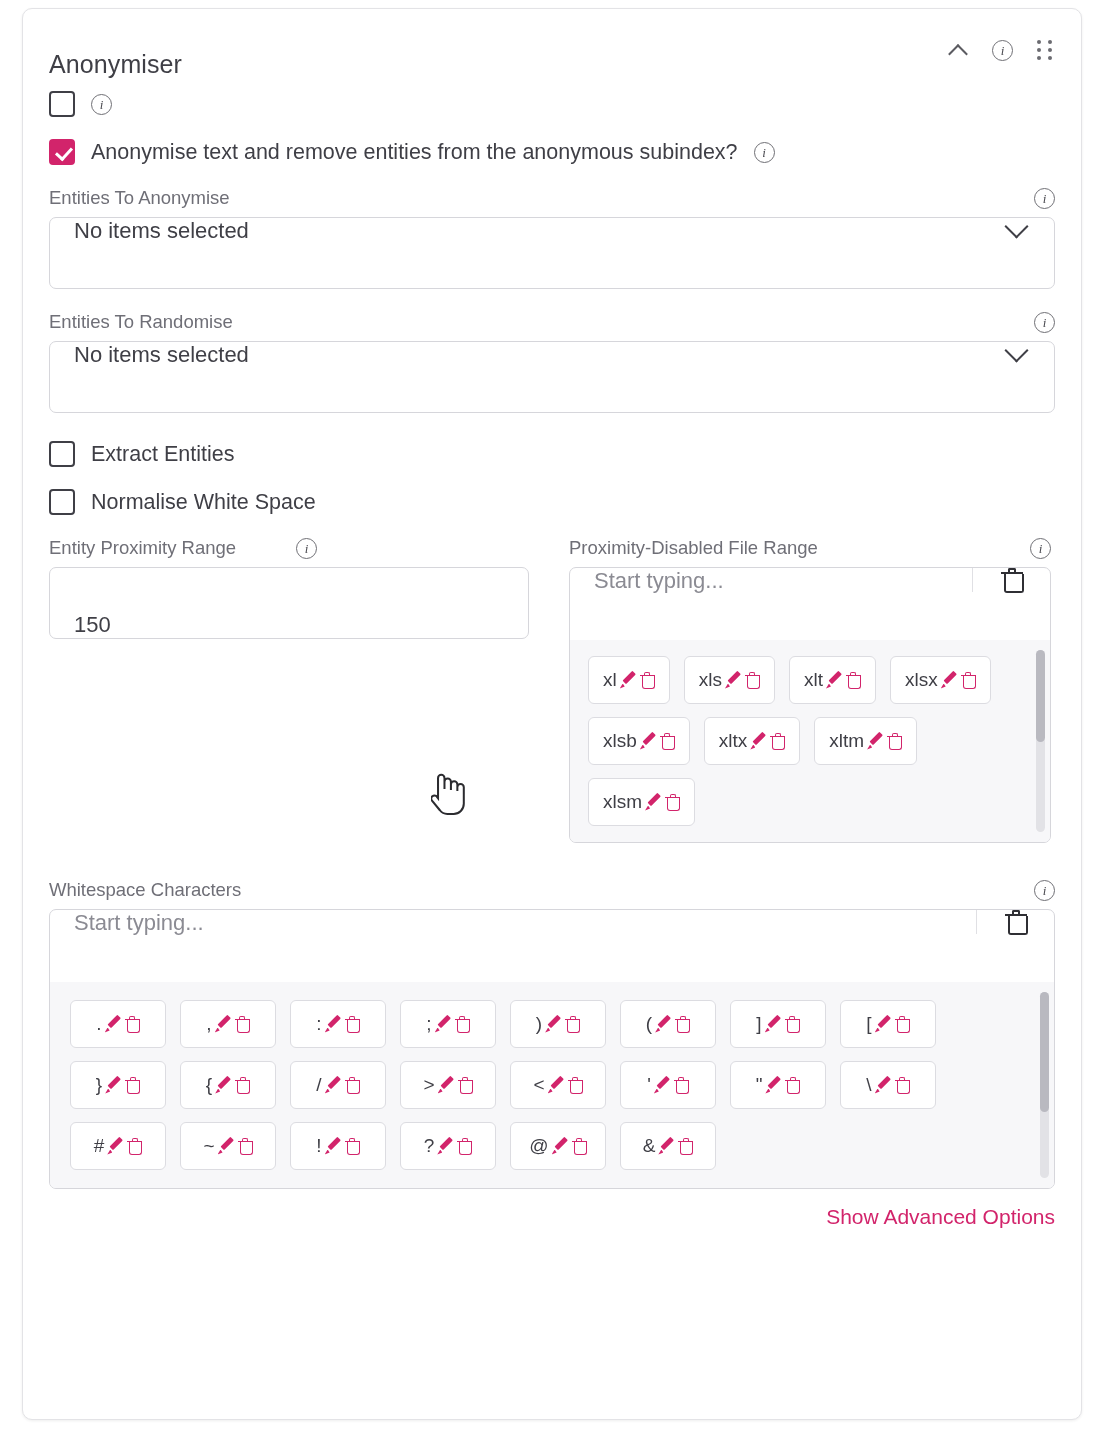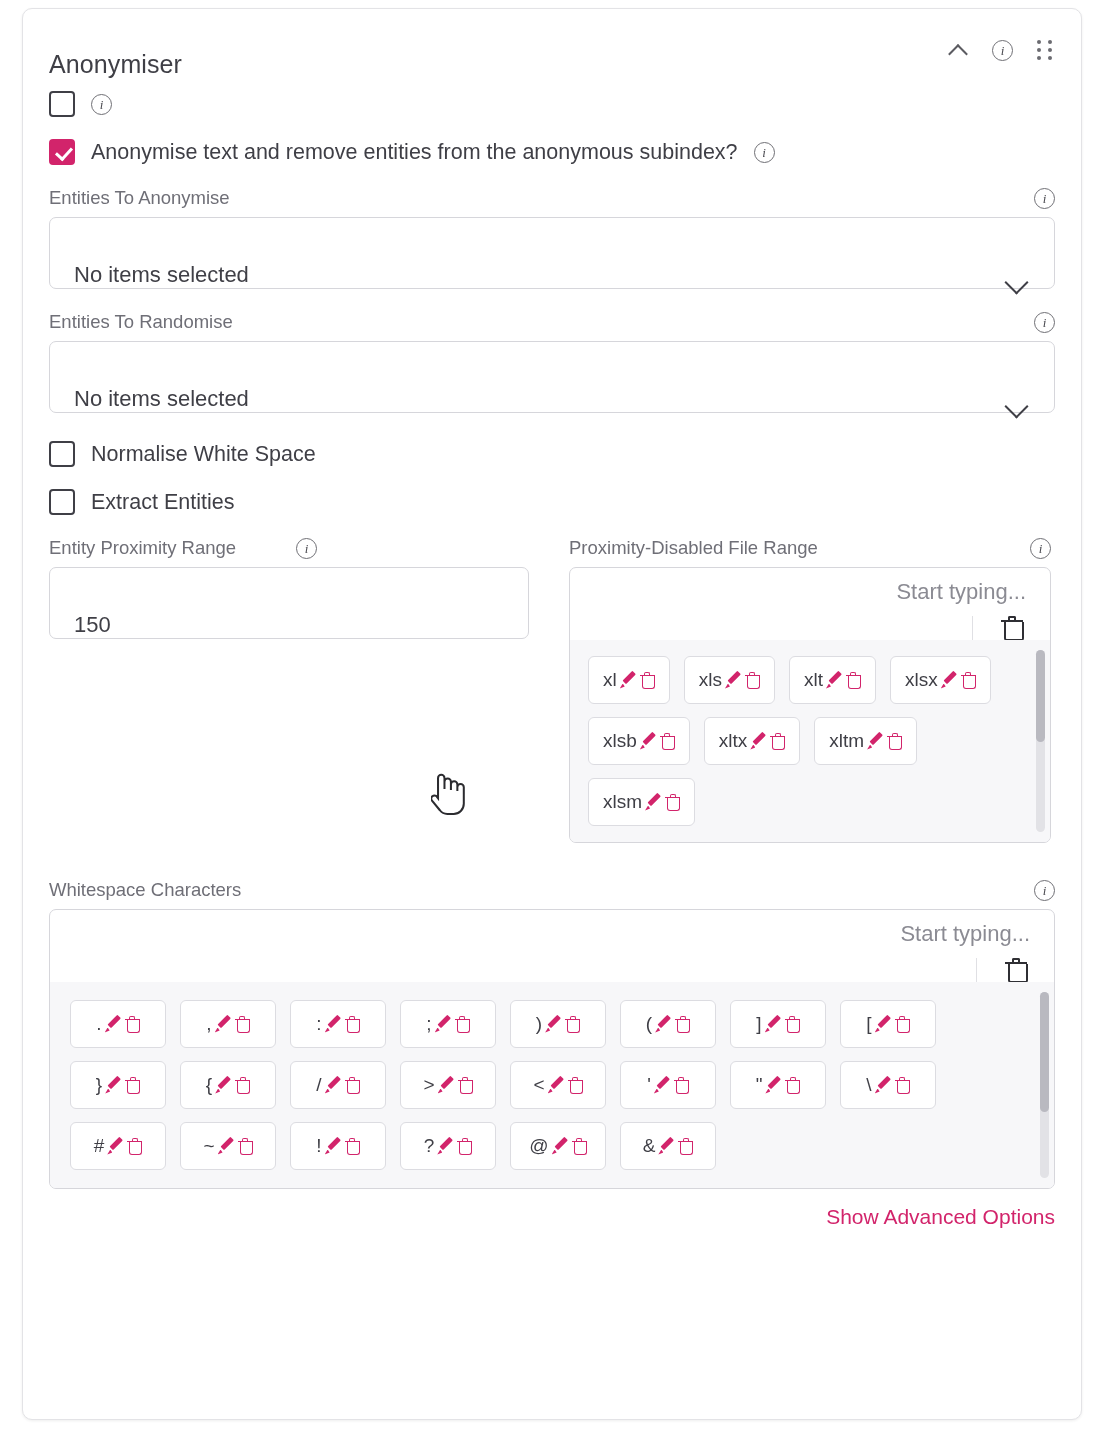--- a/index.html
+++ b/index.html
@@ -133,21 +133,21 @@
     font-size: 18.5px;
     color: #6f6f77;
   }
   .field-label-row .info-icon { margin-left: auto; }
 
   .select-box {
     height: 72px;
     border: 1px solid #d6d6db;
     border-radius: 7px;
     display: flex;
-    align-items: flex-end;
+    align-items: flex-start;
     padding: 0 24px;
     font-size: 22px;
     color: #3f3f46;
     cursor: pointer;
     background: #fff;
   }
   .select-box .chev-down {
     margin-left: auto;
     width: 26px; height: 14px;
     position: relative;
@@ -184,23 +184,22 @@
   }
 
   .tag-input-wrap {
     border: 1px solid #d6d6db;
     border-radius: 7px;
     background: #fff;
     overflow: hidden;
   }
   .tag-input-top {
     display: flex;
-    align-items: flex-end;
+    align-items: flex-start;
     height: 72px;
-    flex-direction: column;
   }
   .tag-input-top .ti-field {
     flex: 1;
     display: flex;
     align-items: center;
     padding: 0 24px;
     font-size: 22px;
     color: #8b8b93;
   }
   .ti-clear {
@@ -385,26 +384,26 @@
     </div>
     <div class="select-box">
       <span>No items selected</span>
       <span class="chev-down"></span>
     </div>
 
     <div style="height:28px"></div>
 
     <div class="check-row">
       <div class="checkbox"></div>
-      <div class="check-label">Normalise White Space</div>
+      <div class="check-label">Extract Entities</div>
     </div>
 
     <div class="check-row">
       <div class="checkbox"></div>
-      <div class="check-label">Extract Entities</div>
+      <div class="check-label">Normalise White Space</div>
     </div>
 
     <div class="two-col">
 
       <div class="col-left">
         <div class="field-label-row">
           <div class="field-label">Entity Proximity Range</div>
           <div class="info-icon" style="margin-left:60px">i</div>
         </div>
         <div class="text-input">

